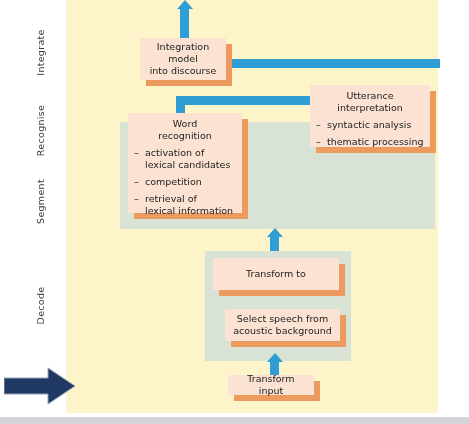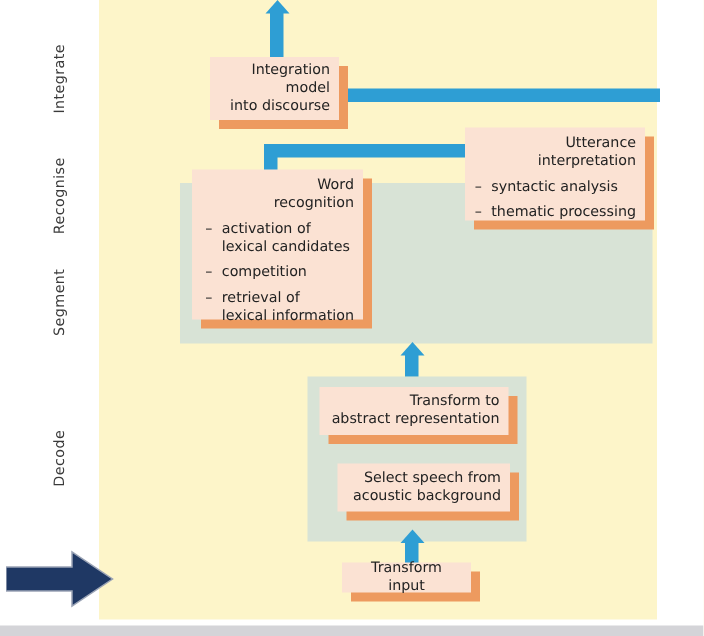--- a/index.html
+++ b/index.html
@@ -86,21 +86,20 @@
   .node .face {
     position: relative;
     width: 100%;
     height: 100%;
     background: #fbe2d3;
     box-sizing: border-box;
     display: flex;
     flex-direction: column;
     justify-content: center;
     padding: 4px 6px;
-    align-items: flex-end;
   }
   .node .title {
     text-align: center;
     font-size: 9.5px;
     color: #222222;
     line-height: 12px;
   }
   .node ul.bullets {
     list-style: none;
     margin: 5px 0 0 0;
@@ -236,21 +235,20 @@
           <span>lexical information</span>
         </li>
       </ul>
     </div>
   </div>
 
   <div class="node" style="left:213px; top:258px; width:126px; height:32px;">
     <div class="shadow"></div>
     <div class="face">
       <div class="title">Transform to</div>
-      <div class="title">abstract representation</div>
     </div>
   </div>
 
   <div class="node" style="left:225px; top:309px; width:115px; height:32px;">
     <div class="shadow"></div>
     <div class="face">
       <div class="title">Select speech from</div>
       <div class="title">acoustic background</div>
     </div>
   </div>

